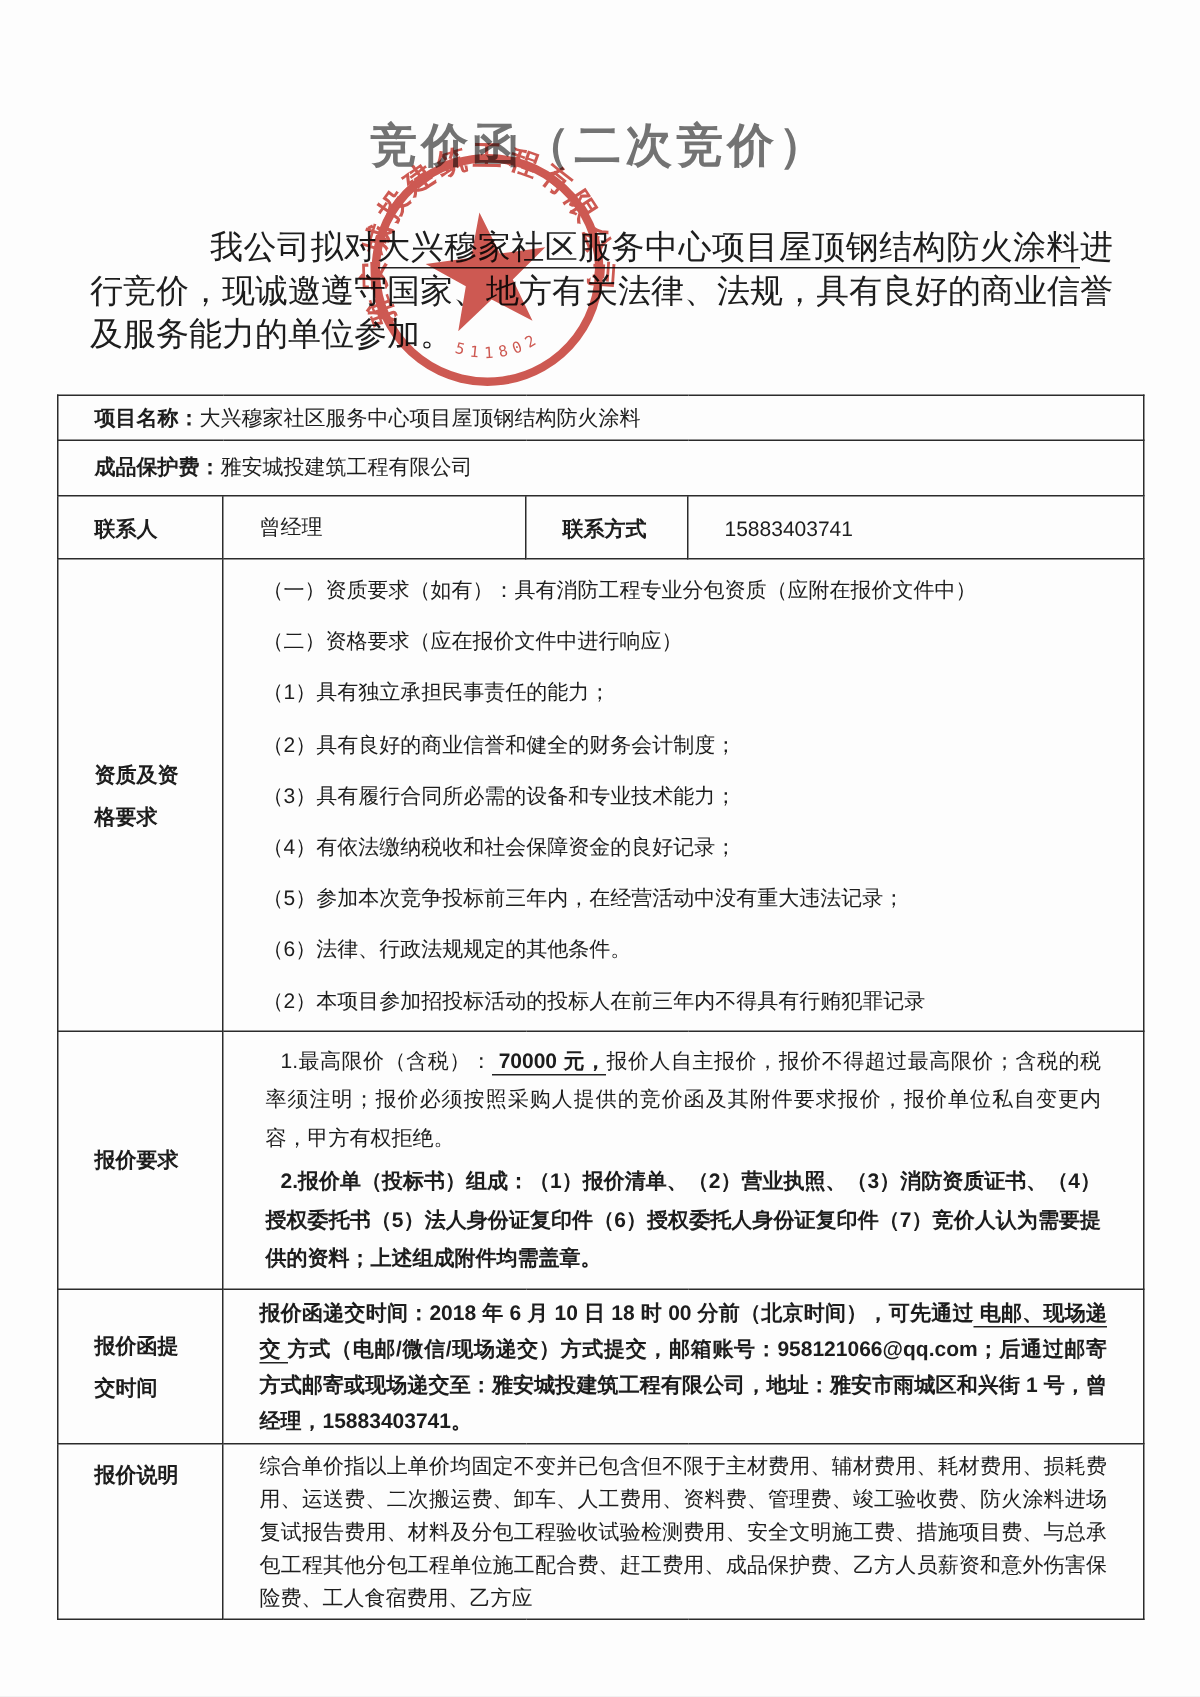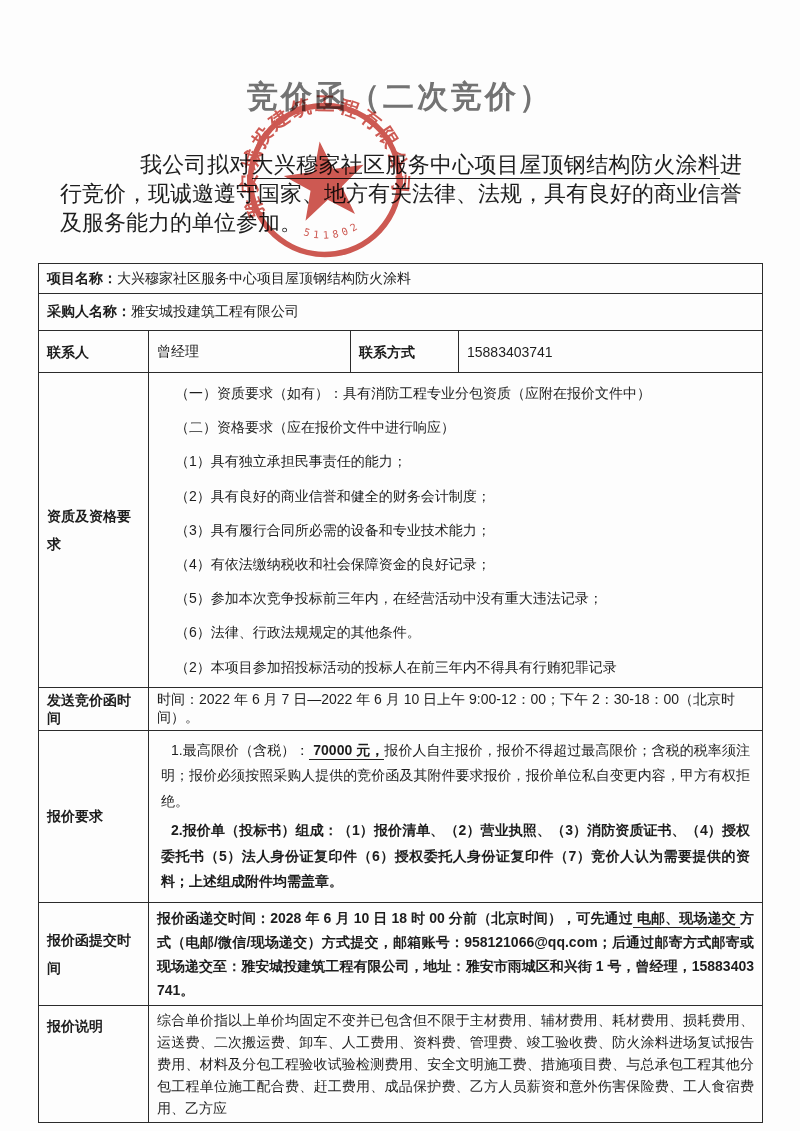--- a/index.html
+++ b/index.html
@@ -35,21 +35,21 @@
   }
   table.main{
     margin:26px 0 0 38px;
     width:724px;
     border-collapse:collapse;
     table-layout:fixed;
   }
   table.main td{
     border:1.5px solid #2b2b2b;
     font-size:14px;
-    padding:3px 8px;
+    padding:3px 24px;
     vertical-align:middle;
     word-break:break-all;
   }
   td.lbl{font-weight:700;line-height:28px;}
   .inline-lbl{font-weight:700;}
   .scope-cell{line-height:27px;text-align:justify;}
   .sched-cell p{margin:0;line-height:23px;}
   .qual-cell{padding-left:26px !important;}
   .qual-cell p{margin:0;line-height:34.2px;white-space:nowrap;}
   .qual-bold{font-weight:400;}
@@ -81,21 +81,21 @@
       <col style="width:110px">
         <col style="width:202px">
         <col style="width:108px">
         <col style="width:304px">
     </colgroup>
     <tbody>
         <tr>
       <td colspan="4" style="height:23px"><span class="inline-lbl">项目名称：</span><span>大兴穆家社区服务中心项目屋顶钢结构防火涂料</span></td>
     </tr>
     <tr>
-      <td colspan="4" style="height:30px"><span class="inline-lbl">采购人名称：</span><span>雅安城投建筑工程有限公司</span></td>
+      <td colspan="4" style="height:30px"><span class="inline-lbl">成品保护费：</span><span>雅安城投建筑工程有限公司</span></td>
     </tr>
     <tr>
       <td class="lbl" style="height:35px">联系人</td>
       <td>曾经理</td>
       <td class="lbl">联系方式</td>
       <td>15883403741</td>
     </tr>
     <tr>
       <td class="lbl" style="height:306px">资质及资格要求</td>
       <td colspan="3" class="qual-cell">
@@ -104,33 +104,29 @@
         <p><span>（1）具有独立承担民事责任的能力；</span></p>
         <p><span>（2）具有良好的商业信誉和健全的财务会计制度；</span></p>
         <p><span>（3）具有履行合同所必需的设备和专业技术能力；</span></p>
         <p><span>（4）有依法缴纳税收和社会保障资金的良好记录；</span></p>
         <p><span>（5）参加本次竞争投标前三年内，在经营活动中没有重大违法记录；</span></p>
         <p><span>（6）法律、行政法规规定的其他条件。</span></p>
         <p><span>（2）本项目参加招投标活动的投标人在前三年内不得具有行贿犯罪记录</span></p>
       </td>
     </tr>
     <tr>
-      <td class="lbl" style="height:20px;line-height:18px">发送竞价函时间</td>
-      <td colspan="3">时间：2022 年 6 月 7 日—2022 年 6 月 10 日上午 9:00-12：00；下午 2：30-18：00（北京时间）。</td>
-    </tr>
-    <tr>
       <td class="lbl" style="height:99px">报价要求</td>
       <td colspan="3" class="quote-cell">
         <p><span>1.最高限价（含税）：</span><span class="u quote-bold"> 70000 元，</span><span>报价人自主报价，报价不得超过最高限价；含税的税率须注明；报价必须按照采购人提供的竞价函及其附件要求报价，报价单位私自变更内容，甲方有权拒绝。</span></p>
         <p class="quote-bold">2.报价单（投标书）组成：（1）报价清单、（2）营业执照、（3）消防资质证书、（4）授权委托书（5）法人身份证复印件（6）授权委托人身份证复印件（7）竞价人认为需要提供的资料；上述组成附件均需盖章。</p>
       </td>
     </tr>
     <tr>
       <td class="lbl" style="height:70px">报价函提交时间</td>
-      <td colspan="3" class="submit-cell"><span>报价函递交时间：2028 年 6 月 10 日 18 时 00 分前（北京时间），可先通过</span><span class="u"> 电邮、现场递交 </span><span>方式（电邮/微信/现场递交）方式提交，邮箱账号：958121066@qq.com；后通过邮寄方式邮寄或现场递交至：雅安城投建筑工程有限公司，地址：雅安市雨城区和兴街 1 号，曾经理，15883403741。</span></td>
+      <td colspan="3" class="submit-cell"><span>报价函递交时间：2018 年 6 月 10 日 18 时 00 分前（北京时间），可先通过</span><span class="u"> 电邮、现场递交 </span><span>方式（电邮/微信/现场递交）方式提交，邮箱账号：958121066@qq.com；后通过邮寄方式邮寄或现场递交至：雅安城投建筑工程有限公司，地址：雅安市雨城区和兴街 1 号，曾经理，15883403741。</span></td>
     </tr>
     <tr>
       <td class="lbl" style="height:86px;vertical-align:top;padding-top:6px">报价说明</td>
       <td colspan="3" class="note-cell">综合单价指以上单价均固定不变并已包含但不限于主材费用、辅材费用、耗材费用、损耗费用、运送费、二次搬运费、卸车、人工费用、资料费、管理费、竣工验收费、防火涂料进场复试报告费用、材料及分包工程验收试验检测费用、安全文明施工费、措施项目费、与总承包工程其他分包工程单位施工配合费、赶工费用、成品保护费、乙方人员薪资和意外伤害保险费、工人食宿费用、乙方应</td>
     </tr>
   </tbody>
     </table>
 
   <svg class="stamp" viewBox="0 0 200 200">
     <g fill="none" stroke="#c5352c">

